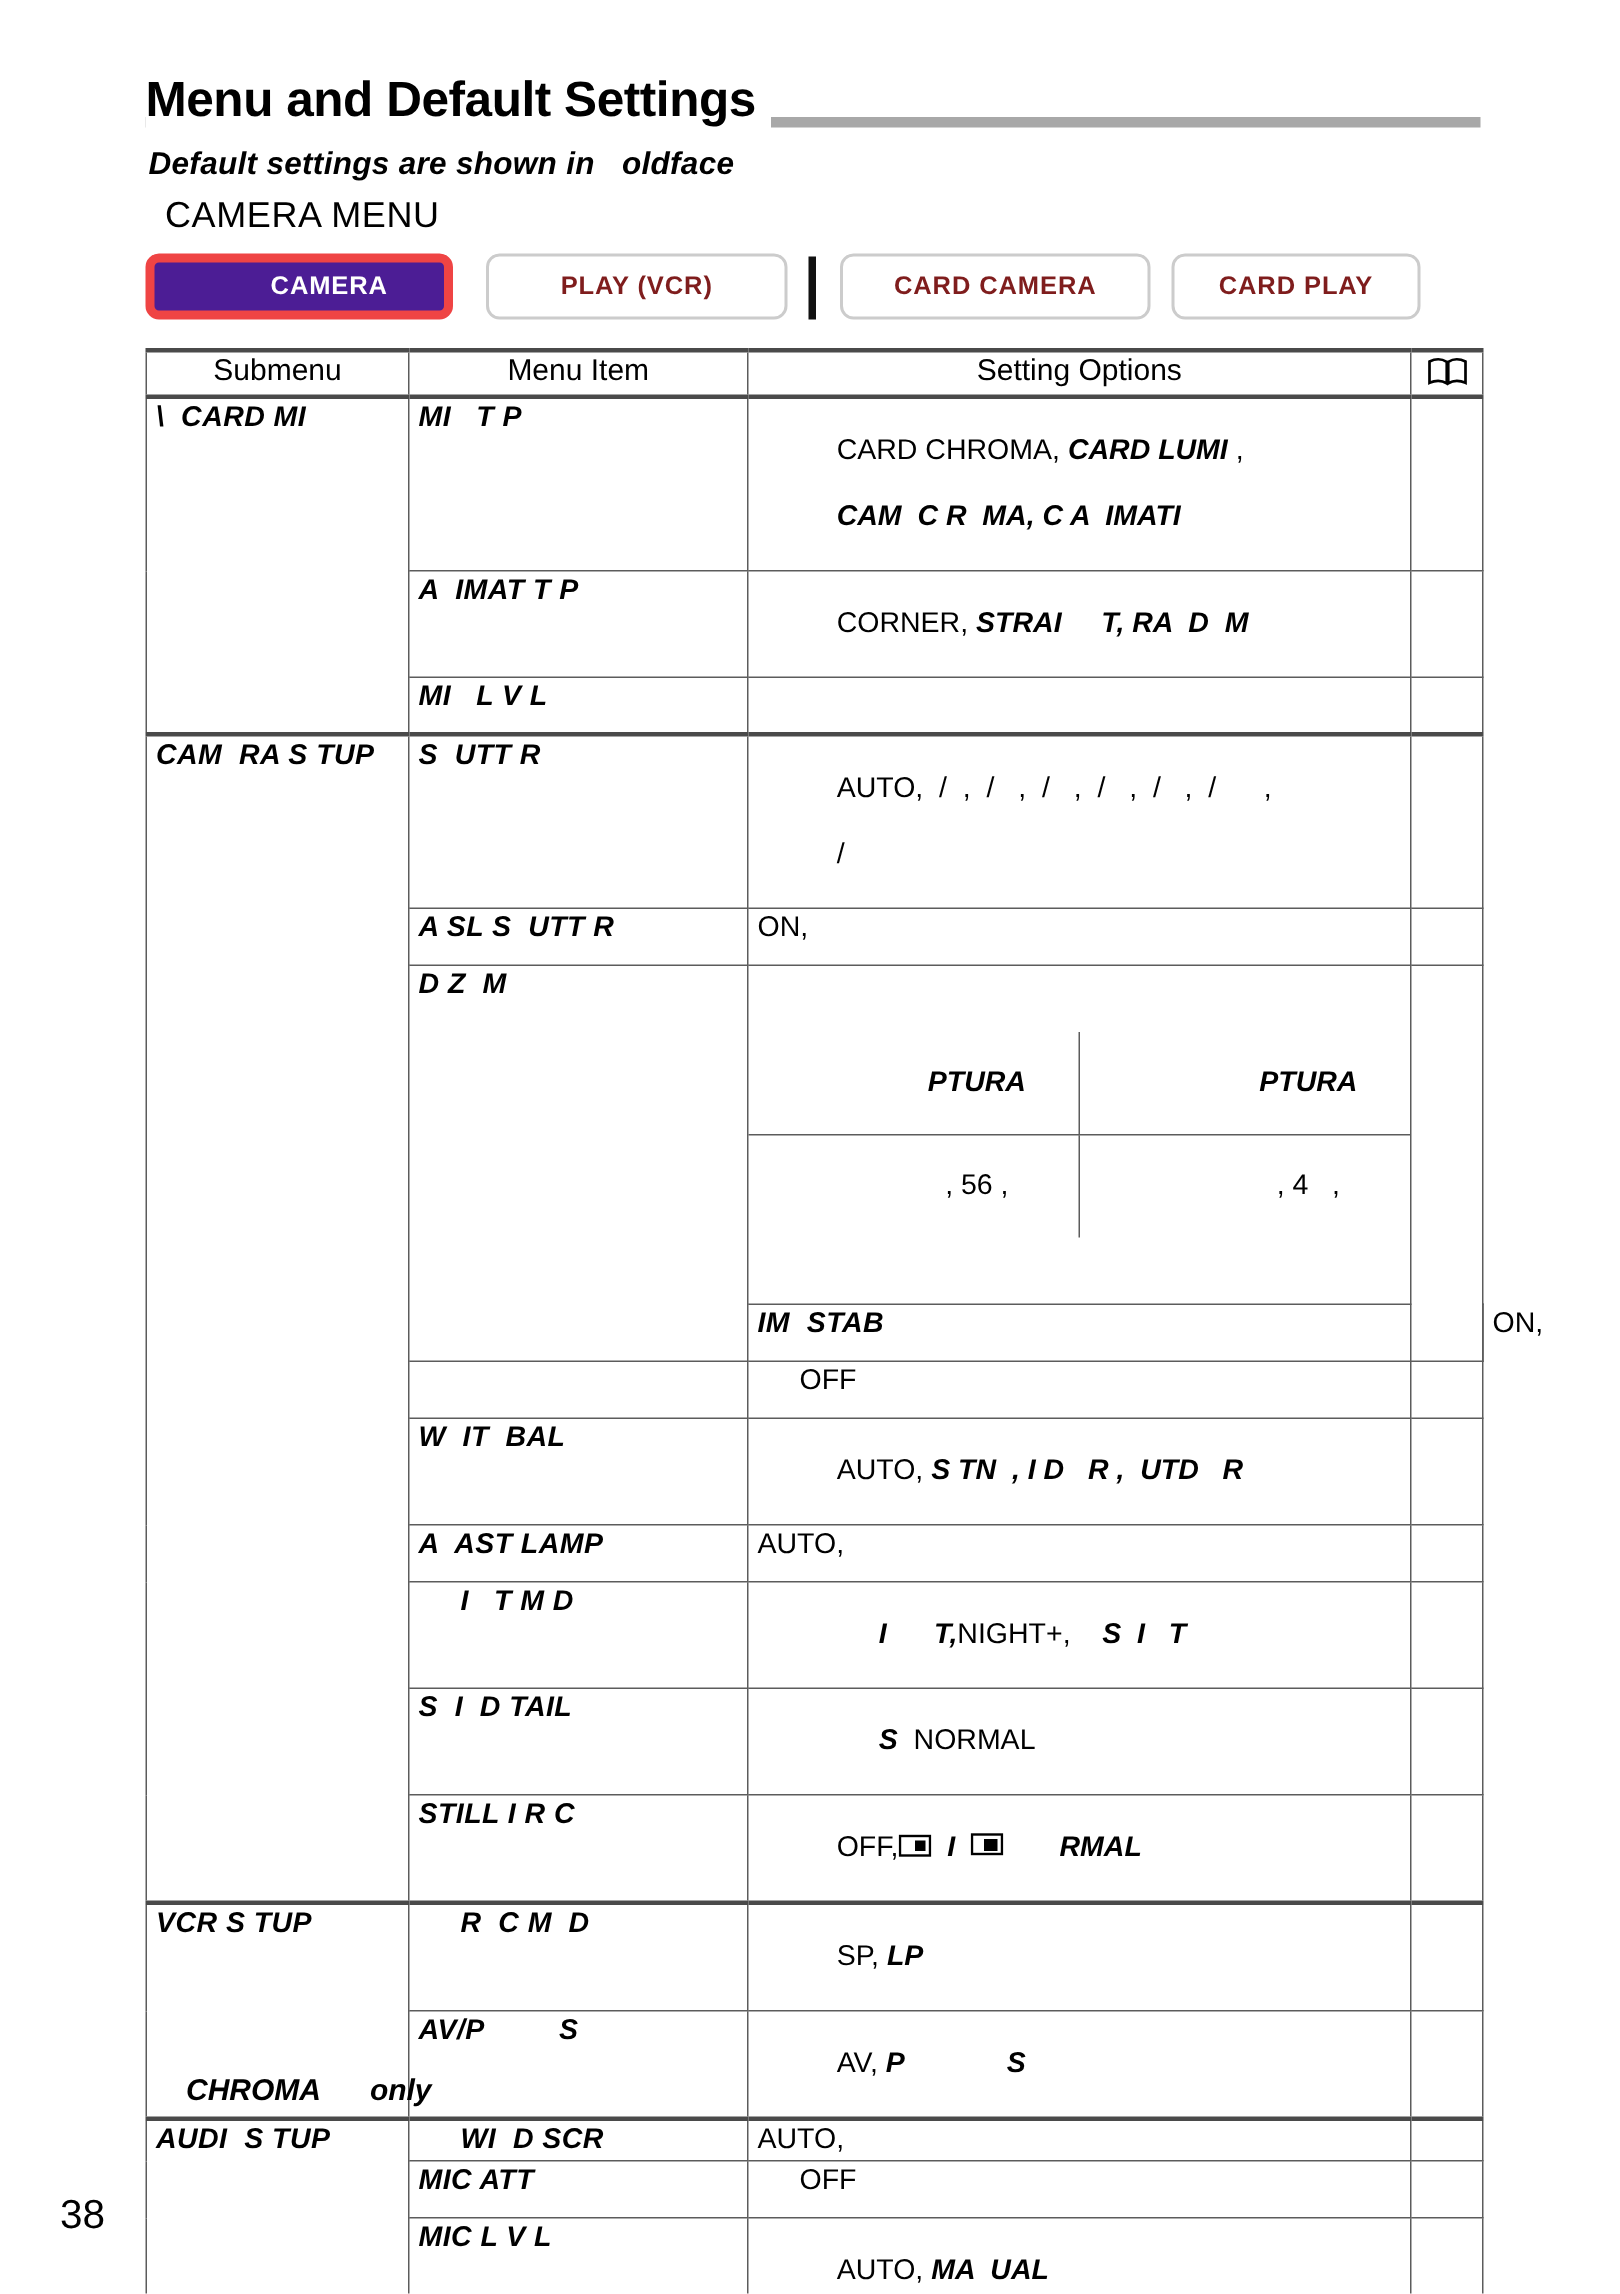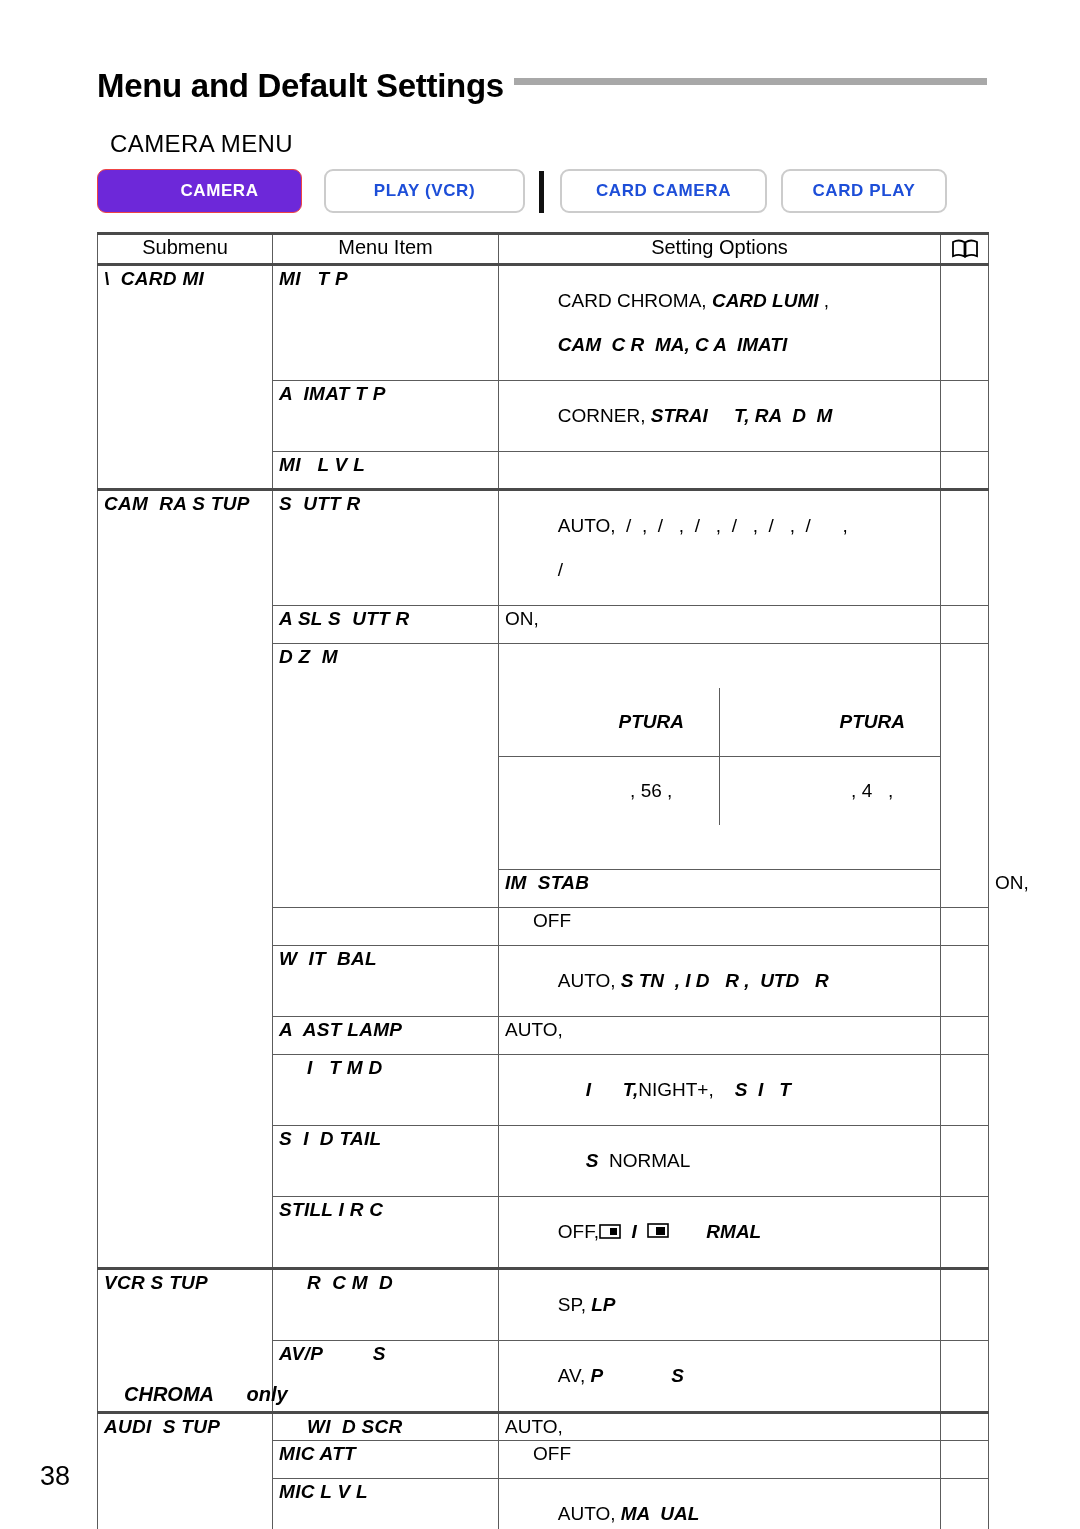--- a/index.html
+++ b/index.html
@@ -4,21 +4,21 @@
 <style>
   html,body{margin:0;padding:0;background:#ffffff;}
   body{
     width:1080px;height:1529px;position:relative;
     font-family:"Liberation Sans","DejaVu Sans",sans-serif;
     color:#000;overflow:hidden;
   }
   .page{position:absolute;inset:0;background:#fff;}
 
   
-  .title-wrap{position:absolute;left:97px;top:46px;width:890px;margin-top:20px;}
+  .title-wrap{position:absolute;left:97px;top:46px;width:890px;}
   .title{
     font-size:33px;font-weight:bold;letter-spacing:-0.3px;
     line-height:40px;display:inline-block;position:relative;z-index:2;
     background:#fff;padding-right:10px;
   }
   .title-rule{
     position:absolute;left:97px;top:78px;width:890px;height:7px;
     background:#a8a8a8;z-index:1;
   }
   .subtitle{
@@ -31,22 +31,22 @@
     font-size:24px;font-weight:normal;letter-spacing:0.4px;
   }
 
   
   .tabs{position:absolute;left:97px;top:169px;height:46px;}
   .tab{
     position:absolute;top:0;height:44px;border-radius:9px;
     box-sizing:border-box;display:flex;align-items:center;justify-content:center;
     font-size:17px;font-weight:bold;letter-spacing:0.6px;
   }
-  .tab.active{background:#6d28d9;color:#fff;border:1px solid #ef4444;padding-left:40px;}
-  .tab.inactive{background:#fff;color:#1d4ed8;border:2px solid #cccccc;}
+  .tab.active{background:#4c1d95;color:#fff;border:6px solid #ef4444;padding-left:40px;}
+  .tab.inactive{background:#fff;color:#7f1d1d;border:2px solid #cccccc;}
   .tab-sep{position:absolute;top:2px;width:5px;height:42px;background:#111;}
 
   
   .tbl{position:absolute;left:97px;top:232px;width:891px;}
   .tbl table{border-collapse:collapse;width:891px;table-layout:fixed;}
   .tbl td,.tbl th{
     border:1px solid #5c5c5c;padding:2px 6px;vertical-align:top;
     font-size:19px;line-height:22px;font-weight:normal;
   }
   .thr th{
@@ -90,20 +90,21 @@
 </style>
 </head>
 <body>
 
 <div class="page">
 
   <div class="title-rule"></div>
   <div class="title-wrap">
     <span class="title">Menu and Default Settings</span>
   </div>
+  <div class="subtitle">Default settings are shown in   oldface</div>
   <div class="menu-heading">CAMERA MENU</div>
 
   <div class="tabs">
     <div class="tab active" style="left:0px;width:205px;">
       <span>CAMERA</span>
     </div>
     <div class="tab inactive" style="left:227px;width:201px;">
       <span>PLAY (VCR)</span>
     </div>
     <div class="tab-sep" style="left:442px;"></div>

